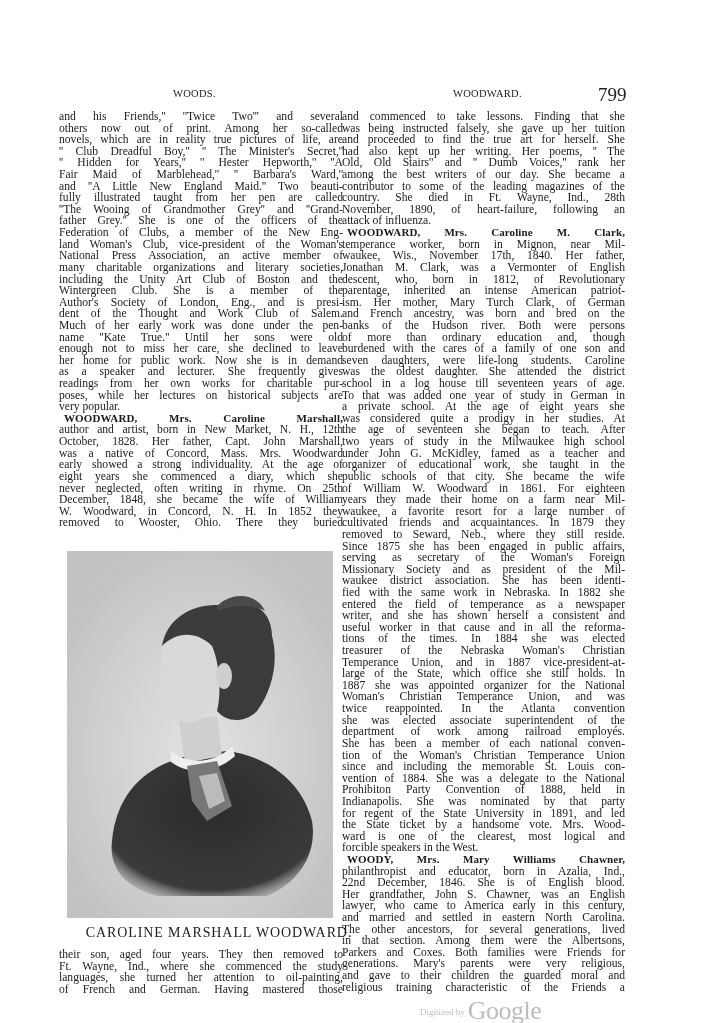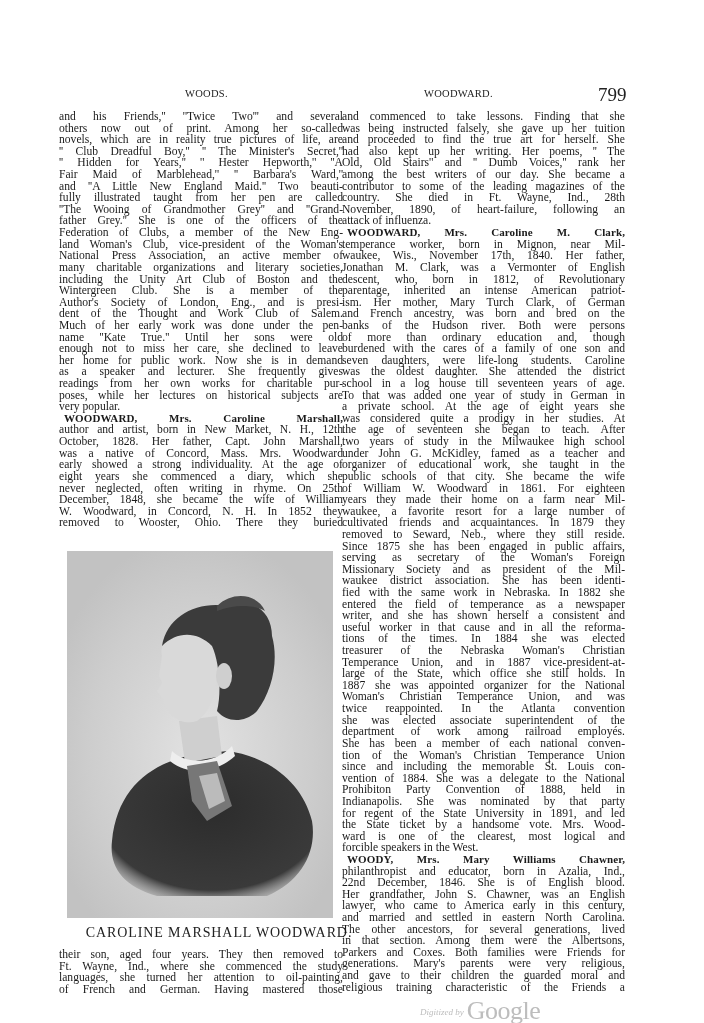--- a/index.html
+++ b/index.html
@@ -4,22 +4,22 @@
 <style>
   html, body { margin: 0; padding: 0; background: #ffffff; }
   body {
     width: 704px; height: 1023px; position: relative; overflow: hidden;
     font-family: "Liberation Serif", "DejaVu Serif", serif; color: #1a1a1a;
   }
   .running-head {
     position: absolute; top: 88px; font-size: 10.5px; letter-spacing: 0.3px;
     font-family: "Liberation Serif", serif; color: #222;
   }
-  .rh-left { left: 185px; }
-  .rh-right { left: 424px; }
+  .rh-left { left: 173px; }
+  .rh-right { left: 453px; }
   .page-number { position: absolute; top: 84px; left: 598px; font-size: 19px; color: #222; text-align: right; }
   .col {
     position: absolute; top: 111px; width: 284px;
     font-size: 11.6px; line-height: 11.62px; text-align: justify; hyphens: none;
   }
   .col-left { left: 59px; }
   .col-right { left: 342px; width: 283px; }
   .line { display: block; white-space: nowrap; text-align-last: justify; text-align: justify; height: 11.62px; overflow: visible; }
   .line.last { text-align-last: left; }
   .entry-head { font-weight: bold; font-family: Liberation Serif, serif; font-size: 11px; letter-spacing: 0.1px; }
@@ -31,21 +31,21 @@
     overflow: hidden;
   }
   .photo-caption {
     position: absolute; left: 77px; top: 925px; width: 284px; text-align: center;
     font-size: 14px; letter-spacing: 0.9px; font-family: "Liberation Serif", serif; color: #222;
   }
   .col-left-bottom { position: absolute; left: 59px; top: 949px; width: 284px; font-size: 11.6px; line-height: 11.62px; }
   .watermark {
     position: absolute; left: 420px; top: 996px; color: #bdbdbd; font-family: "Liberation Serif", serif;
   }
-  .watermark .small { font-size: 9px; vertical-align: 4px; margin-right: 3px; font-style: italic; }
+  .watermark .small { font-size: 9px; vertical-align: 4px; margin-right: 3px; }
   .watermark .big { font-size: 26px; letter-spacing: -0.5px; }
 </style>
 </head>
 <body>
 
 <div class="running-head rh-left">WOODS.</div>
 <div class="running-head rh-right">WOODWARD.</div>
 <div class="page-number">799</div>
 
 <div class="col col-left">

